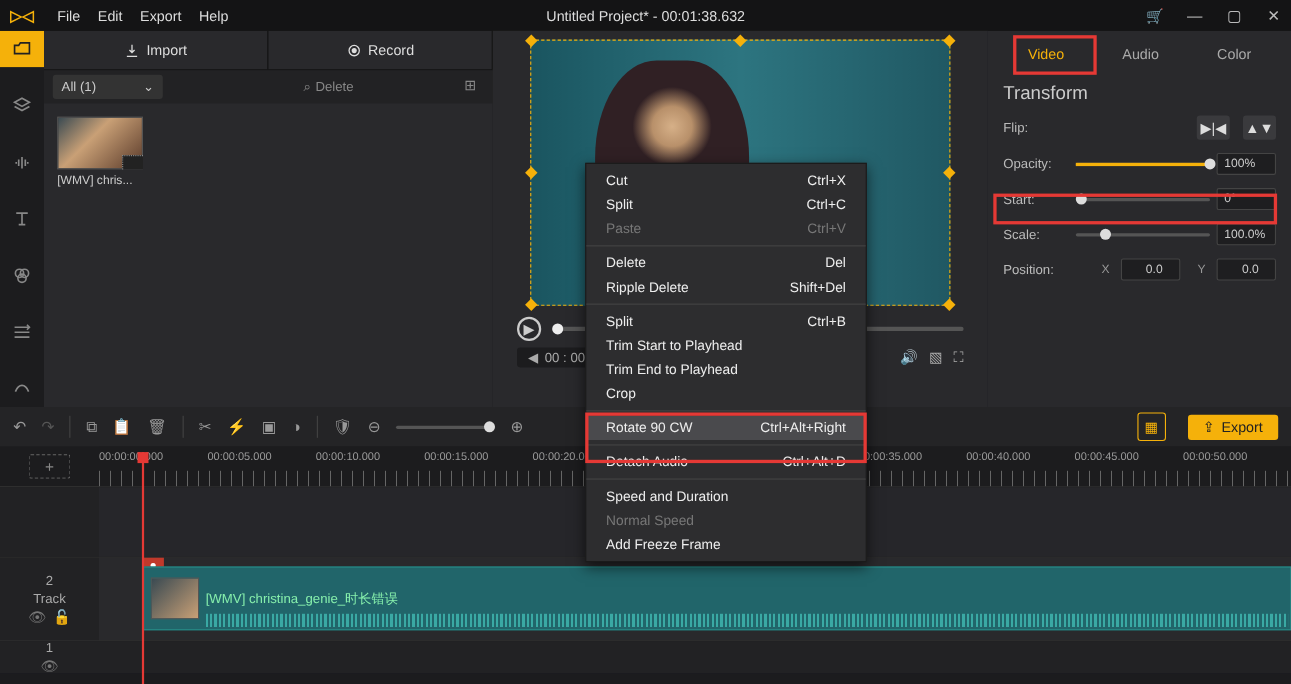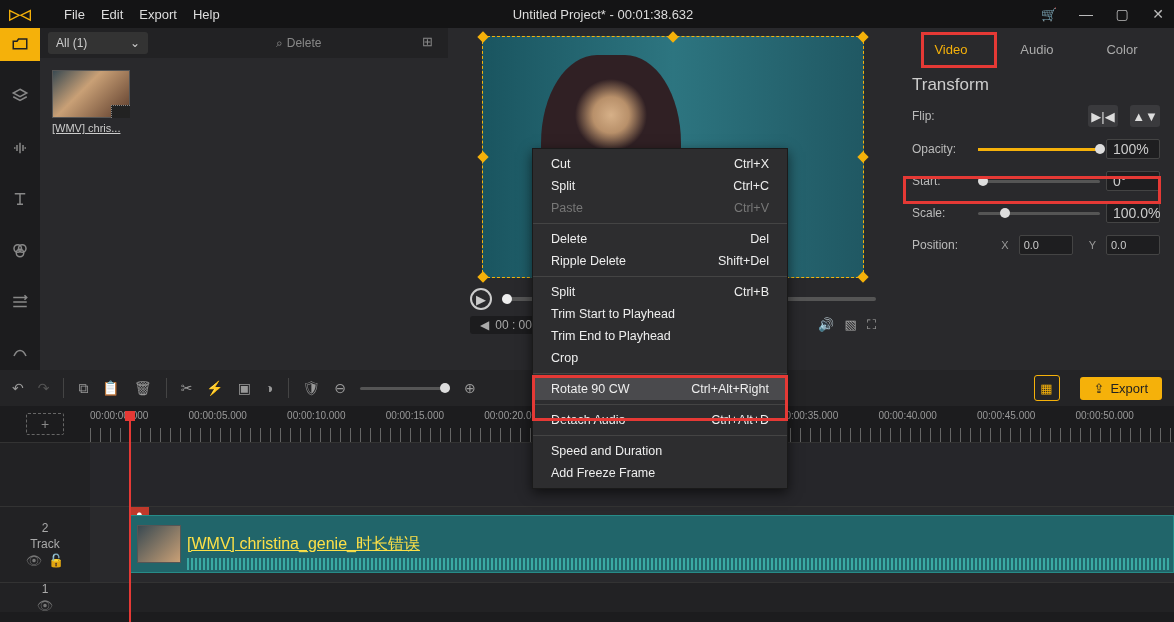--- a/index.html
+++ b/index.html
@@ -1,36 +1,36 @@
 <!DOCTYPE html>
 <html><head>
 <meta charset="utf-8">
 <style>
 * { margin: 0; padding: 0; box-sizing: border-box; font-family: "Segoe UI", Arial, sans-serif; }
 body { background: #1c1c1e; color: #ccc; width: 1174px; height: 622px; overflow: hidden; font-size: 13px; position: relative; }
 .titlebar { height: 28px; background: #141415; display: flex; align-items: center; position: relative; }
 .logo { width: 40px; text-align: center; color: #f5b10a; font-weight: bold; font-size: 14px; }
-.menubar { display: flex; gap: 16px; margin-left: 24px; color: #ddd; }
+.menubar { display: flex; gap: 16px; margin-left: 12px; color: #ddd; }
 .menubar span { cursor: pointer; }
-.title-text { position: absolute; left: 50%; transform: translateX(-50%); color: #ddd; font-size: 13px; margin-left: 16px; }
+.title-text { position: absolute; left: 50%; transform: translateX(-50%); color: #ddd; font-size: 13px; }
 .title-right { position: absolute; right: 8px; display: flex; align-items: center; gap: 20px; }
 .win-btn { width: 16px; height: 16px; display: inline-flex; align-items: center; justify-content: center; color: #bbb; font-size: 14px; }
 .main { display: flex; height: 342px; }
 .leftbar { width: 40px; background: #1c1c1e; display: flex; flex-direction: column; align-items: center; gap: 18px; padding-top: 0; }
 .leftbar .tool { width: 40px; height: 36px; display: flex; align-items: center; justify-content: center; color: #888; }
 .leftbar .tool.active { background: #f5b10a; color: #222; border-radius: 0; height: 36px; }
 .library { width: 408px; background: #29292c; display: flex; flex-direction: column; }
 .lib-top { height: 36px; display: flex; border-bottom: 1px solid #111; }
 .lib-btn { flex: 1; display: flex; align-items: center; justify-content: center; gap: 6px; color: #ddd; border-right: 1px solid #111; font-size: 13px; }
 .lib-filter { height: 30px; display: flex; align-items: center; padding: 0 8px; gap: 8px; background: #222224; }
 .dropdown { width: 100px; height: 22px; background: #333; display: flex; align-items: center; padding: 0 8px; border-radius: 3px; color: #ccc; font-size: 12px; justify-content: space-between; }
 .search-box { flex: 1; display: flex; align-items: center; gap: 4px; color: #888; padding-left: 120px; font-size: 12px; }
 .grid-icon { width: 18px; height: 18px; color: #888; }
 .thumbs { padding: 12px; }
-.clip-thumb { width: 78px; text-decoration: underline; }
+.clip-thumb { width: 78px; }
 .clip-thumb .img { width: 78px; height: 48px; background: linear-gradient(135deg,#3a4a52,#c9a076 40%,#5a3a2a); border: 1px solid #555; position: relative; }
 .clip-thumb .img:after { content: ""; position: absolute; right: -1px; bottom: -1px; width: 18px; height: 12px; background: #222; border-left: 1px dotted #888; border-top: 1px dotted #888; }
 .clip-thumb .lbl { font-size: 11px; color: #ccc; margin-top: 4px; white-space: nowrap; overflow: hidden; text-overflow: ellipsis; }
 .preview { flex: 1; background: #29292c; display: flex; flex-direction: column; align-items: center; position: relative; padding-top: 8px; }
 .preview-frame { width: 382px; height: 242px; border: 1px dashed #f5b10a; position: relative; background: linear-gradient(90deg,#1a5560,#2d7580 50%,#205863); }
 .preview-frame .person { position: absolute; left: 58px; top: 18px; width: 140px; height: 220px; background: radial-gradient(ellipse 60px 60px at 70px 60px, #d6b088 0%, #b8906a 30%, #302024 60%); border-radius: 40% 40% 0 0; }
 .preview-handle { width: 8px; height: 8px; background: #f5b10a; position: absolute; transform: translate(-50%,-50%) rotate(45deg); }
 .preview-controls { width: 100%; padding: 10px 22px 0; }
 .play-row { display: flex; align-items: center; gap: 10px; }
 .play-btn { width: 22px; height: 22px; border: 2px solid #ccc; border-radius: 50%; display: flex; align-items: center; justify-content: center; color: #ccc; }
@@ -41,23 +41,23 @@
 .pv-icons { display: flex; gap: 10px; color: #aaa; }
 .props { width: 276px; background: #29292c; padding: 10px 0; }
 .props-tabs { display: flex; justify-content: space-around; padding: 0 10px 10px; }
 .props-tabs span { color: #aaa; padding: 4px 6px; }
 .section-title { padding: 4px 14px; color: #ccc; font-size: 17px; }
 .prop-row { display: flex; align-items: center; padding: 6px 14px; gap: 6px; position: relative; }
 .prop-row .pl { flex: 0 0 60px; color: #bbb; font-size: 12px; }
 .prop-row .slider { flex: 1; height: 3px; background: #555; border-radius: 2px; position: relative; }
 .prop-row .slider.filled::before { content: ""; position: absolute; left: 0; top: 0; height: 100%; background: #f5b10a; }
 .prop-row .slider .thumb { position: absolute; top: -4px; width: 10px; height: 10px; background: #ddd; border-radius: 50%; }
-.val-box { width: 54px; height: 20px; background: #1e1e20; border: 1px solid #444; color: #ccc; font-size: 14px; display: flex; align-items: center; padding: 0 6px; border-radius: 2px; }
+.val-box { width: 54px; height: 20px; background: #1e1e20; border: 1px solid #444; color: #ccc; font-size: 11px; display: flex; align-items: center; padding: 0 6px; border-radius: 2px; }
 .flip-btn { width: 30px; height: 22px; background: #3a3a3d; border-radius: 3px; display: inline-flex; align-items: center; justify-content: center; color: #ddd; margin-left: 6px; }
-.pos-box { width: 54px; height: 20px; background: #1e1e20; border: 1px solid #444; font-size: 11px; padding: 0 4px; display: flex; align-items: center; color: #ccc; border-radius: 2px; }
+.pos-box { width: 54px; height: 20px; background: #1e1e20; border: 1px solid #444; font-size: 11px; padding: 0 22px; display: flex; align-items: center; color: #ccc; border-radius: 2px; }
 .toolbar { height: 36px; background: #242426; display: flex; align-items: center; padding: 0 12px; gap: 14px; }
 .toolbar .ti { color: #999; font-size: 14px; }
 .toolbar .sep { width: 1px; height: 20px; background: #444; }
 .zoom-rail { width: 90px; height: 3px; background: #555; border-radius: 2px; position: relative; }
 .zoom-rail .thumb { position: absolute; right: 0; top: -4px; width: 10px; height: 10px; background: #ddd; border-radius: 50%; }
 .export-btn { background: #f5b10a; color: #222; padding: 4px 14px; border-radius: 3px; display: flex; align-items: center; gap: 6px; font-size: 13px; margin-left: 6px; }
 .sq-btn { width: 26px; height: 26px; border: 1px solid #f5b10a; border-radius: 3px; display: flex; align-items: center; justify-content: center; color: #f5b10a; }
 .timeline { background: #1c1c1e; }
 .ruler-row { display: flex; height: 36px; }
 .track-head { width: 90px; display: flex; align-items: center; justify-content: center; }
@@ -66,21 +66,21 @@
 .ruler-labels { position: absolute; top: 4px; left: 0; right: 0; display: flex; justify-content: space-between; font-size: 10px; color: #999; padding-right: 40px; }
 .ruler-ticks { position: absolute; bottom: 0; left: 0; right: 0; height: 14px; background-image: repeating-linear-gradient(90deg,#666 0,#666 1px,transparent 1px,transparent 10px); }
 .playhead { position: absolute; left: 39px; top: 411px; bottom: 0; width: 2px; background: #e53935; z-index: 5; }
 .playhead::before { content: ""; position: absolute; top: 0; left: -4px; width: 10px; height: 10px; background: #e53935; }
 .track-row { display: flex; height: 76px; border-top: 1px solid #333; }
 .track-label { width: 90px; display: flex; flex-direction: column; align-items: center; justify-content: center; color: #aaa; font-size: 12px; gap: 2px; background: #222224; }
 .track-icons { display: flex; gap: 6px; color: #777; font-size: 13px; }
 .track-body { flex: 1; position: relative; background: #29292c; }
 .clip { position: absolute; left: 40px; top: 8px; height: 58px; right: 0; border: 1px solid #278c88; background: #21656a; display: flex; align-items: center; }
 .clip .cthumb { width: 44px; height: 38px; background: linear-gradient(135deg,#3a4a52,#c9a076); border: 1px solid #555; margin: 0 6px; }
-.clip .cname { color: #fde047; font-size: 16px; text-decoration: underline; }
+.clip .cname { color: #86efac; font-size: 12px; }
 .clip .wave { position: absolute; bottom: 2px; left: 56px; right: 2px; height: 12px; background: repeating-linear-gradient(90deg,#3aa9a4 0,#3aa9a4 2px,#21656a 2px,#21656a 4px); }
 .track-body .badge { position: absolute; left: 40px; top: 0; background: #c0392b; color: #fff; padding: 1px 6px; font-size: 11px; }
 .track-row.empty { height: 30px; }
 .track-row.empty .track-body { background: #222224; }
 .ctx-menu { position: absolute; left: 532px; top: 148px; width: 256px; background: #2d2d2f; border: 1px solid #1a1a1a; box-shadow: 0 4px 12px rgba(0,0,0,.6); z-index: 100; padding: 4px 0; }
 .ctx-menu .mi { display: flex; align-items: center; justify-content: space-between; padding: 4px 18px; color: #eee; font-size: 12.5px; height: 22px; }
 .ctx-menu .mi.disabled { color: #777; }
 .ctx-menu .mi.hovered { background: #4a4a4d; }
 .ctx-menu .divider { height: 1px; background: #444; margin: 4px 0; }
 .highlight-red { position: absolute; border: 3px solid #e53935; z-index: 200; pointer-events: none; }
@@ -142,20 +142,35 @@
         </svg>
       </div>
     <div class="tool">
         <svg class="icon-svg" viewBox="0 0 24 24">
           <path d="M4 16c4-10 12-10 16 0"></path>
         </svg>
       </div>
   </div>
 
   <div class="library">
+    <div class="lib-top">
+      <div class="lib-btn">
+          <svg class="icon-svg" style="width:14px;height:14px" viewBox="0 0 24 24">
+            <path d="M12 3v12m-4-4l4 4 4-4M4 21h16"></path>
+          </svg>
+          <span>Import</span>
+        </div>
+      <div class="lib-btn">
+          <svg class="icon-svg" style="width:14px;height:14px" viewBox="0 0 24 24">
+            <circle cx="12" cy="12" r="8"></circle>
+            <circle cx="12" cy="12" r="3" fill="currentColor"></circle>
+          </svg>
+          <span>Record</span>
+        </div>
+    </div>
     <div class="lib-filter">
       <div class="dropdown">
           <span>All (1)</span>
           <span>⌄</span>
         </div>
       <div class="search-box">
           <span>⌕</span>
           <span>Delete</span>
         </div>
       <span class="grid-icon">⊞</span>
@@ -372,20 +387,23 @@
     </div>
   <div class="divider"></div>
   <div class="mi">
       <span>Detach Audio</span>
       <span>Ctrl+Alt+D</span>
     </div>
   <div class="divider"></div>
   <div class="mi">
       <span>Speed and Duration</span>
     </div>
+  <div class="mi disabled">
+      <span>Normal Speed</span>
+    </div>
   <div class="mi">
       <span>Add Freeze Frame</span>
     </div>
 </div>
 
 <div class="highlight-red" style="left:921px;top:32px;width:76px;height:36px"></div>
 <div class="highlight-red" style="left:903px;top:176px;width:258px;height:28px"></div>
 <div class="highlight-red" style="left:532px;top:375px;width:256px;height:46px"></div>
 
 </body></html>

